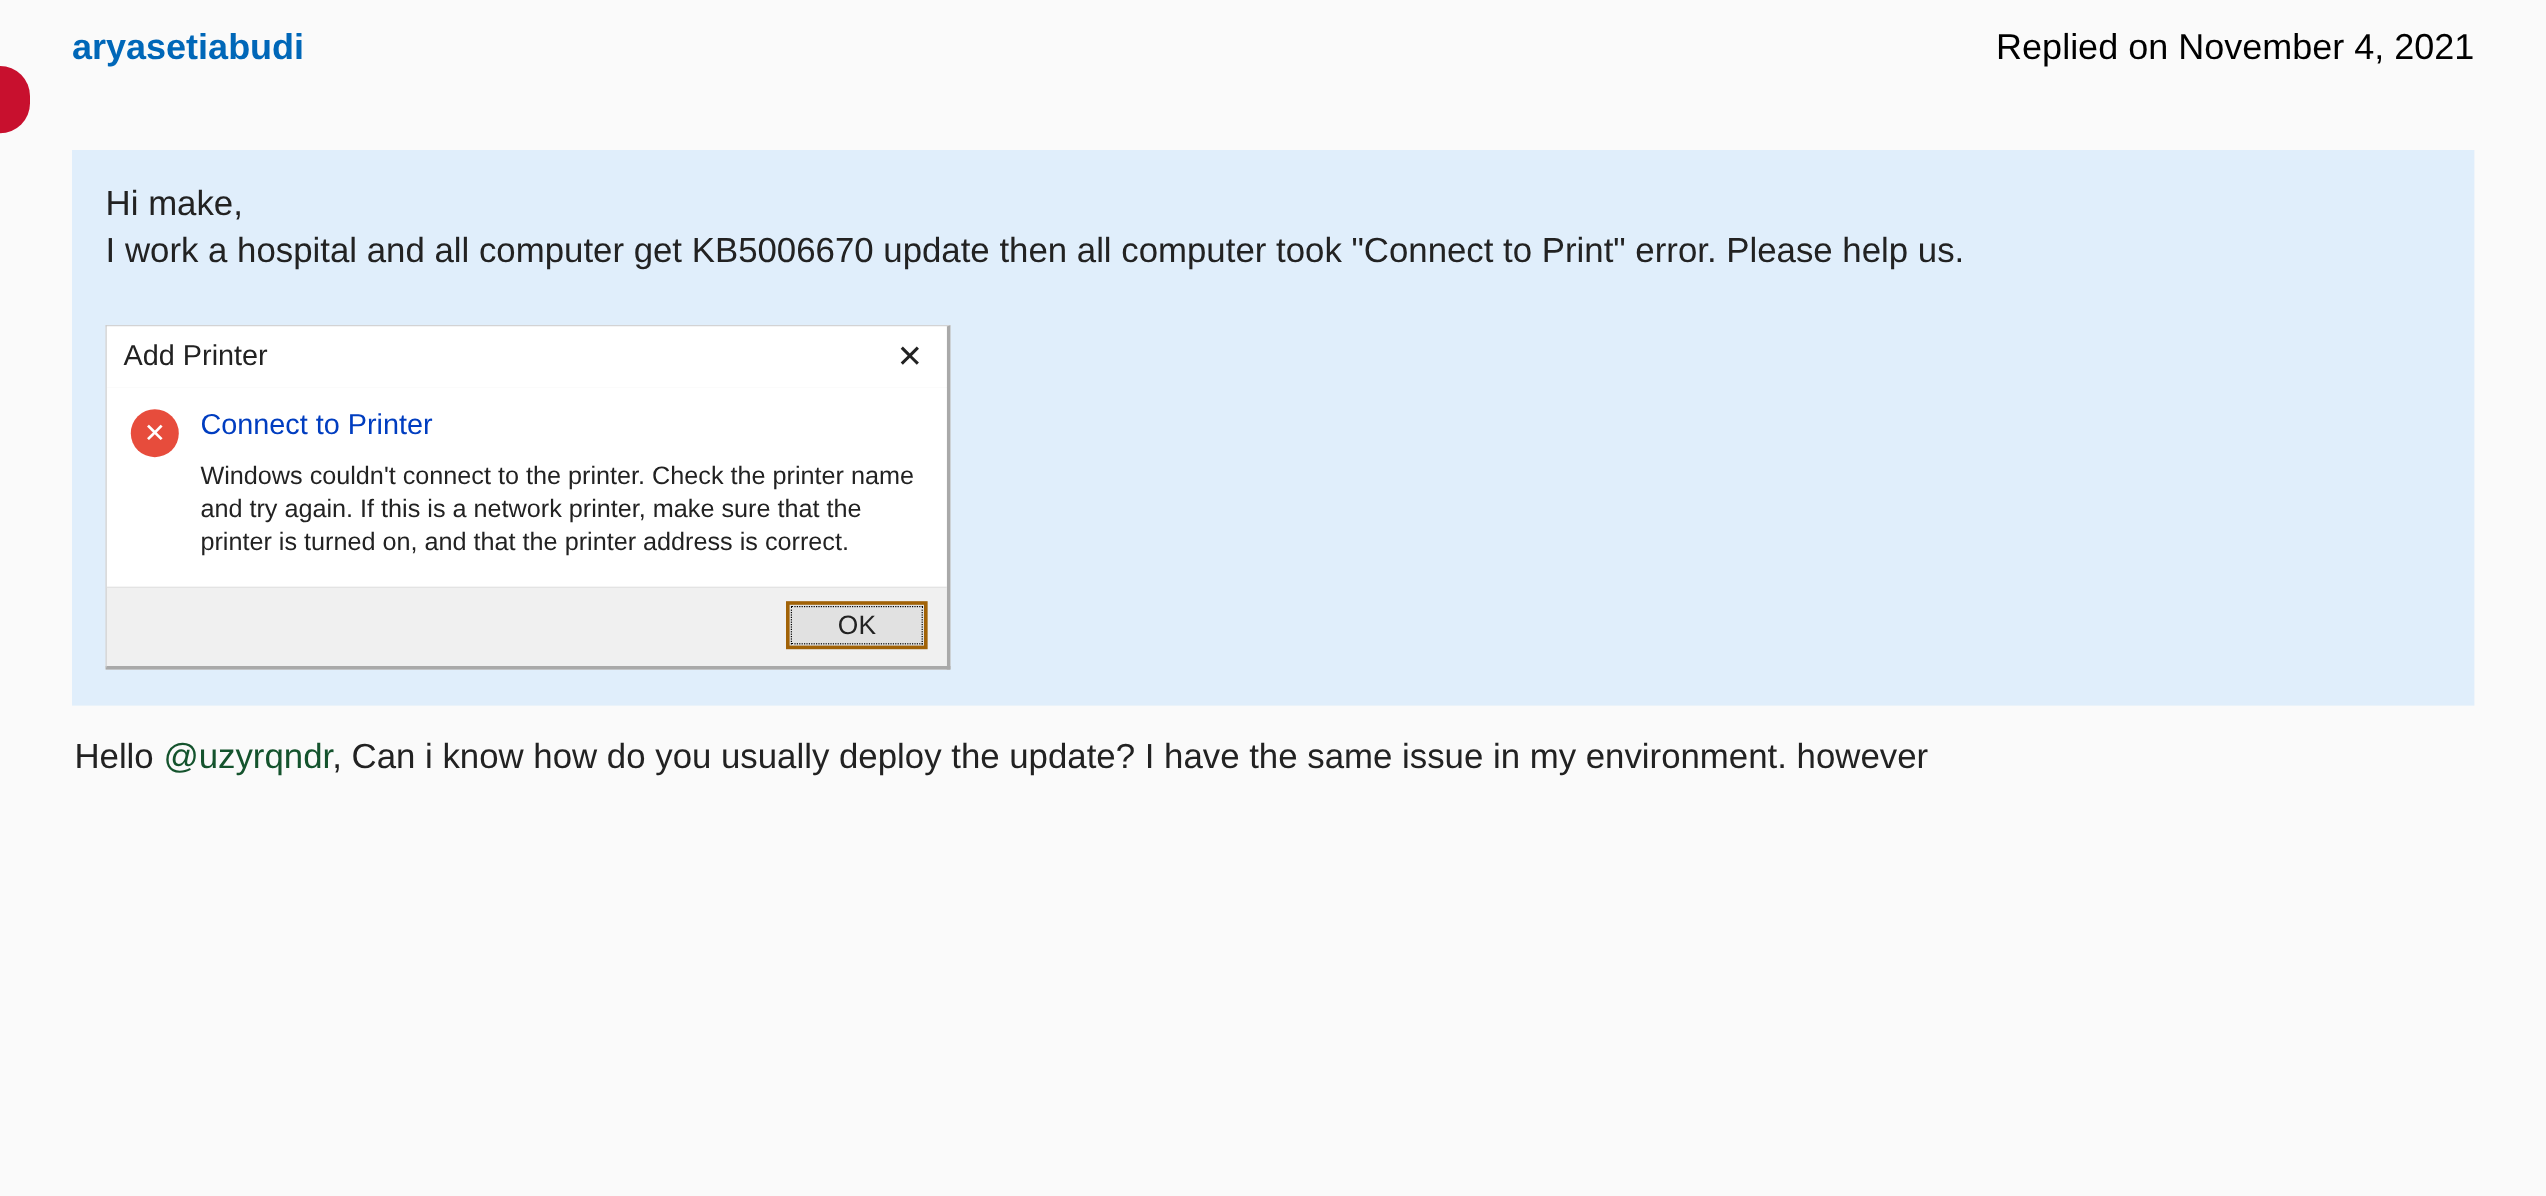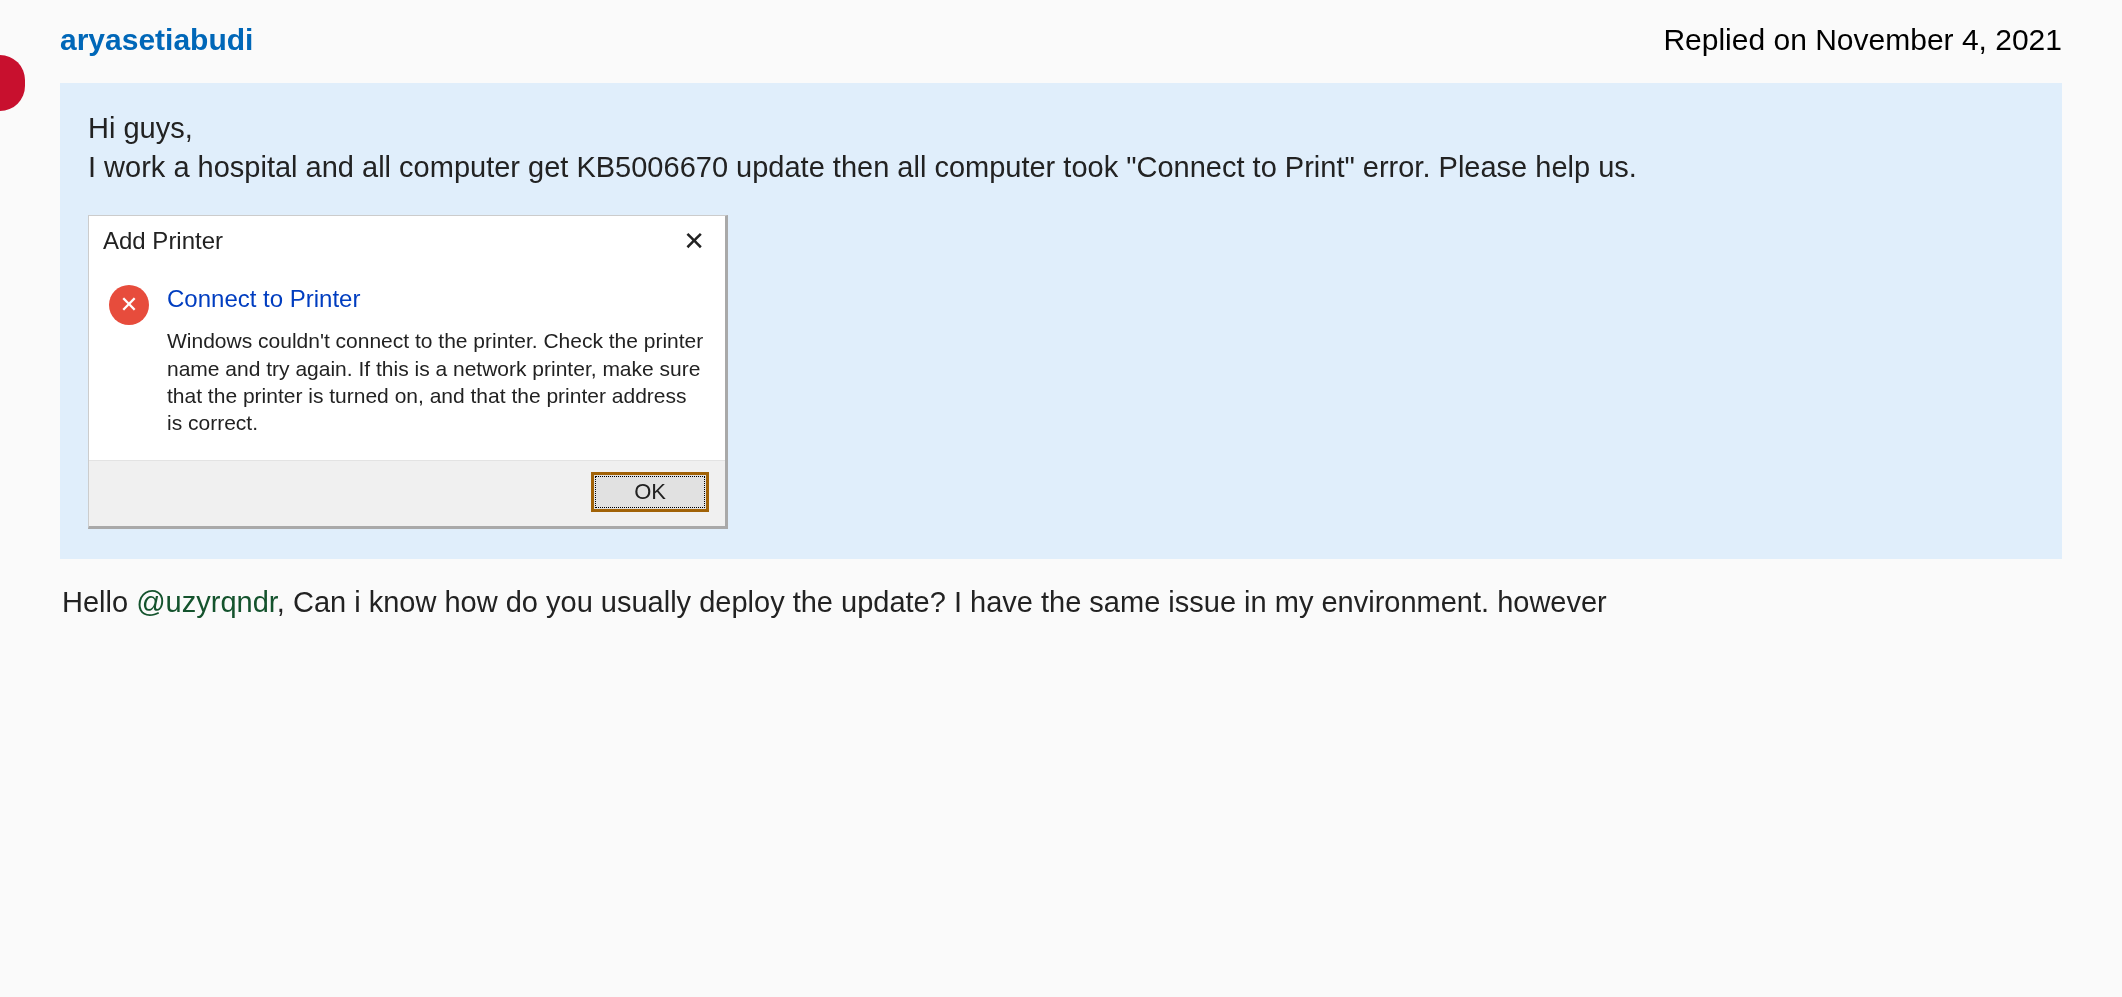--- a/index.html
+++ b/index.html
@@ -22,21 +22,21 @@
     width: 25px;
     height: 56px;
     background: #c8102e;
     border-top-right-radius: 28px;
     border-bottom-right-radius: 28px;
   }
   .post-header {
     display: flex;
     justify-content: space-between;
     align-items: center;
-    margin-bottom: 22px;
+    margin-bottom: 64px;
   }
   .username {
     color: #0067b8;
     font-weight: 600;
     font-size: 30px;
     cursor: pointer;
   }
   .reply-date {
     color: #000000;
     font-size: 30px;
@@ -44,27 +44,27 @@
   .quote-box {
     background: #e0eefb;
     padding: 26px 28px 30px 28px;
     margin-bottom: 24px;
   }
   .quote-text {
     font-size: 29px;
     color: #222;
   }
   .dialog-outer {
-    margin-top: 28px;
+    margin-top: 42px;
     display: inline-block;
     border: 1px solid #ccc;
     border-right: 3px solid #a9a9a9;
     border-bottom: 3px solid #a9a9a9;
     background: #f0f0f0;
-    width: 640px;
+    width: 704px;
   }
   .dialog-titlebar {
     display: flex;
     justify-content: space-between;
     align-items: center;
     background: #fff;
     padding: 8px 14px 8px 14px;
     font-size: 24px;
     color: #222;
   }
@@ -139,21 +139,21 @@
 
 <div class="post">
   <div class="avatar-clip"></div>
 
   <div class="post-header">
     <span class="username">aryasetiabudi</span>
     <span class="reply-date">Replied on November 4, 2021</span>
   </div>
 
   <div class="quote-box">
-    <div class="quote-text">Hi guys,</div>
+    <div class="quote-text">Hi make,</div>
     <div class="quote-text">I work a hospital and all computer get KB5006670 update then all computer took "Connect to Print" error. Please help us.</div>
 
     <div class="dialog-outer">
       <div class="dialog-titlebar">
         <span>Add Printer</span>
         <span class="dialog-close">✕</span>
       </div>
       <div class="dialog-body">
         <div class="err-icon">✕</div>
         <div class="dialog-content-col">

